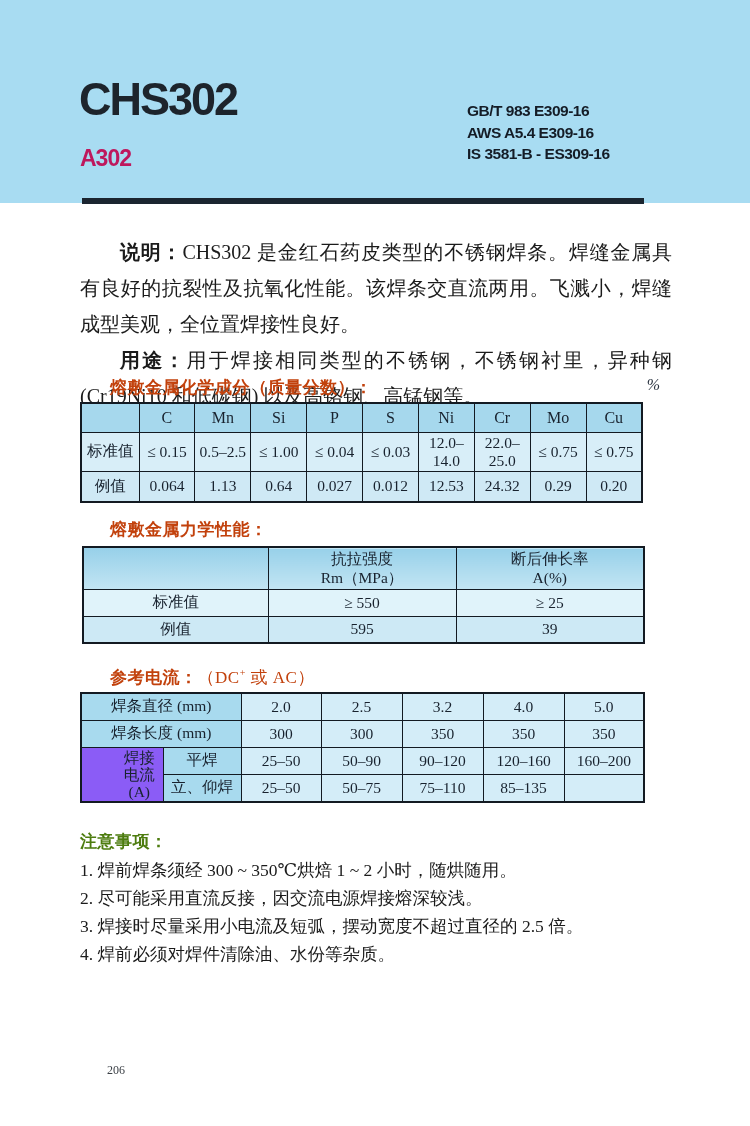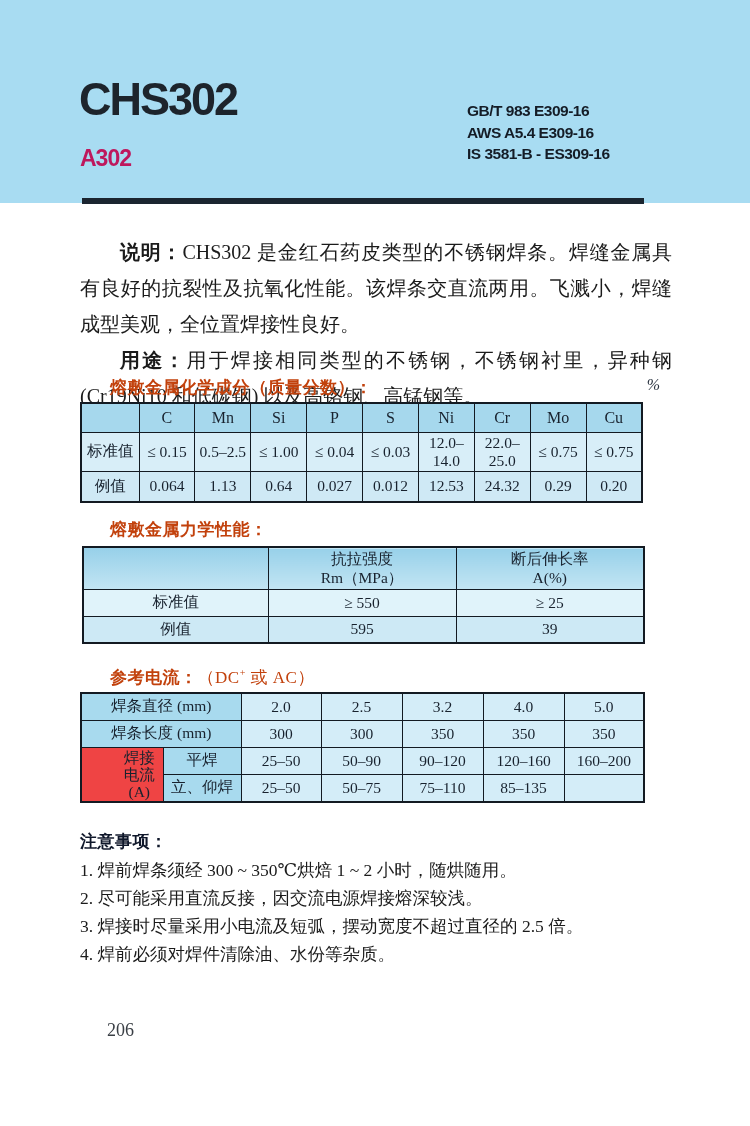--- a/index.html
+++ b/index.html
@@ -64,29 +64,29 @@
   .t-mech { left:82px; top:546px; width:561px; font-size:15.5px;border-radius:6px; }
   .t-mech th { height:42px; background:linear-gradient(#97d0e9,#c2e5f3); line-height:19px; }
   .t-mech .r1 td { height:27px; background:#e0f3fa; }
   .t-mech .r2 td { height:27px; background:#cde9f5; }
 
   
   .t-curr { left:80px; top:692px; width:563px; font-size:15.5px; }
   .t-curr td { height:27px; }
   .t-curr td.lbl { background:#a8daee; }
   .t-curr td.val { background:#d4edf8; }
-  .t-curr td.lbl2 { background:#ef4444; line-height:17px;padding-left:36px; }
+  .t-curr td.lbl2 { background:#8b5cf6; line-height:17px;padding-left:36px; }
 
   
   .notes { position:absolute; left:80px; top:828px; width:600px;
     font-size:17.5px; line-height:28px; color:#1b1b1b; }
   .notes .ntitle { font-family:"Liberation Sans","DejaVu Sans",sans-serif;
-    font-weight:bold; font-size:17px; color:#0f172a; letter-spacing:0.5px; }
-
-  .pageno { position:absolute; left:107px; top:1020px; font-size:18px; color:#3a3f45; }
+    font-weight:bold; font-size:17px; color:#4d7c0f; letter-spacing:0.5px; }
+
+  .pageno { position:absolute; left:107px; top:1063px; font-size:12px; color:#3a3f45; }
 </style>
 </head>
 <body>
 
 <div class="page">
 
   <div class="hero">
     <div class="model">CHS302</div>
     <div class="alt-model">A302</div>
     <div class="standards">

